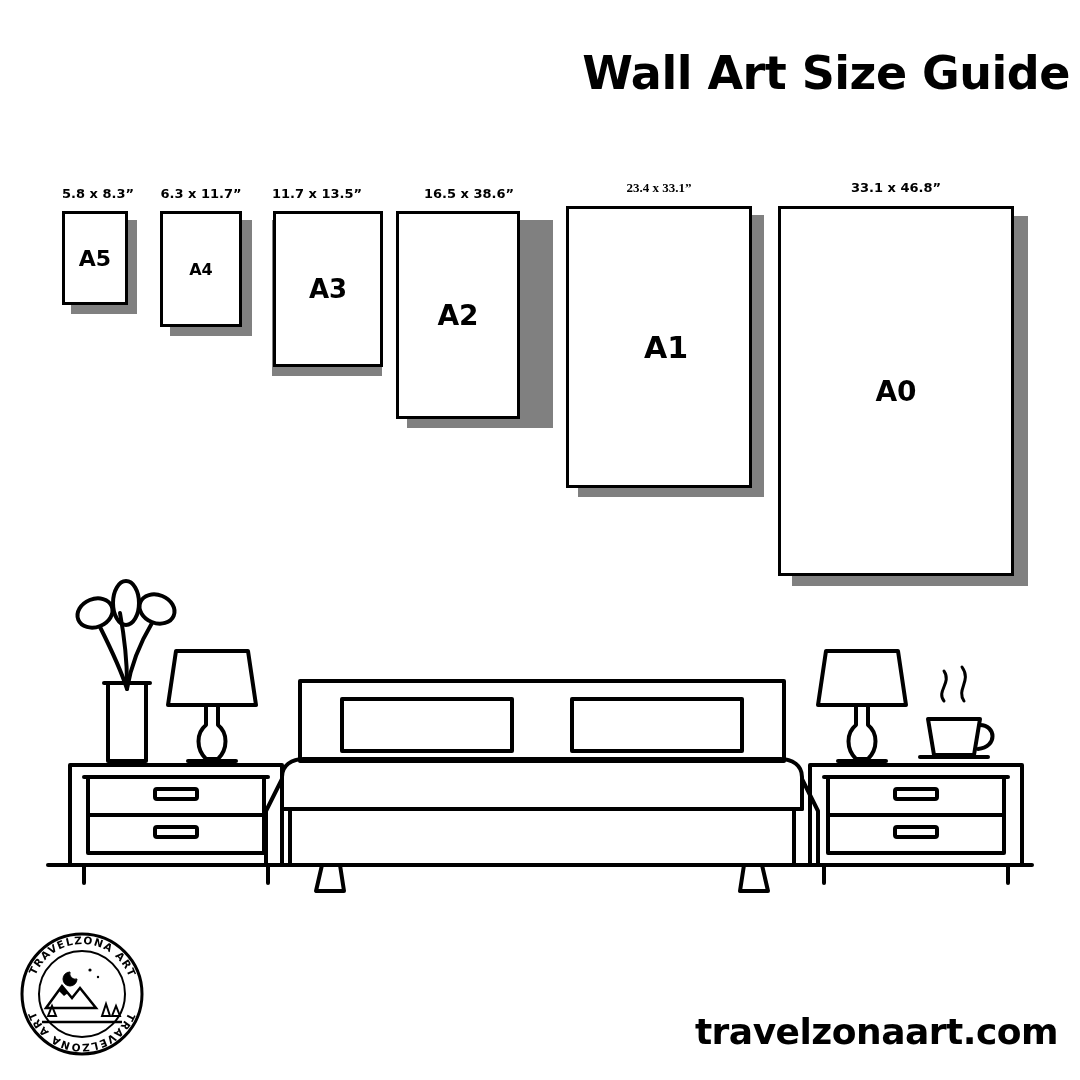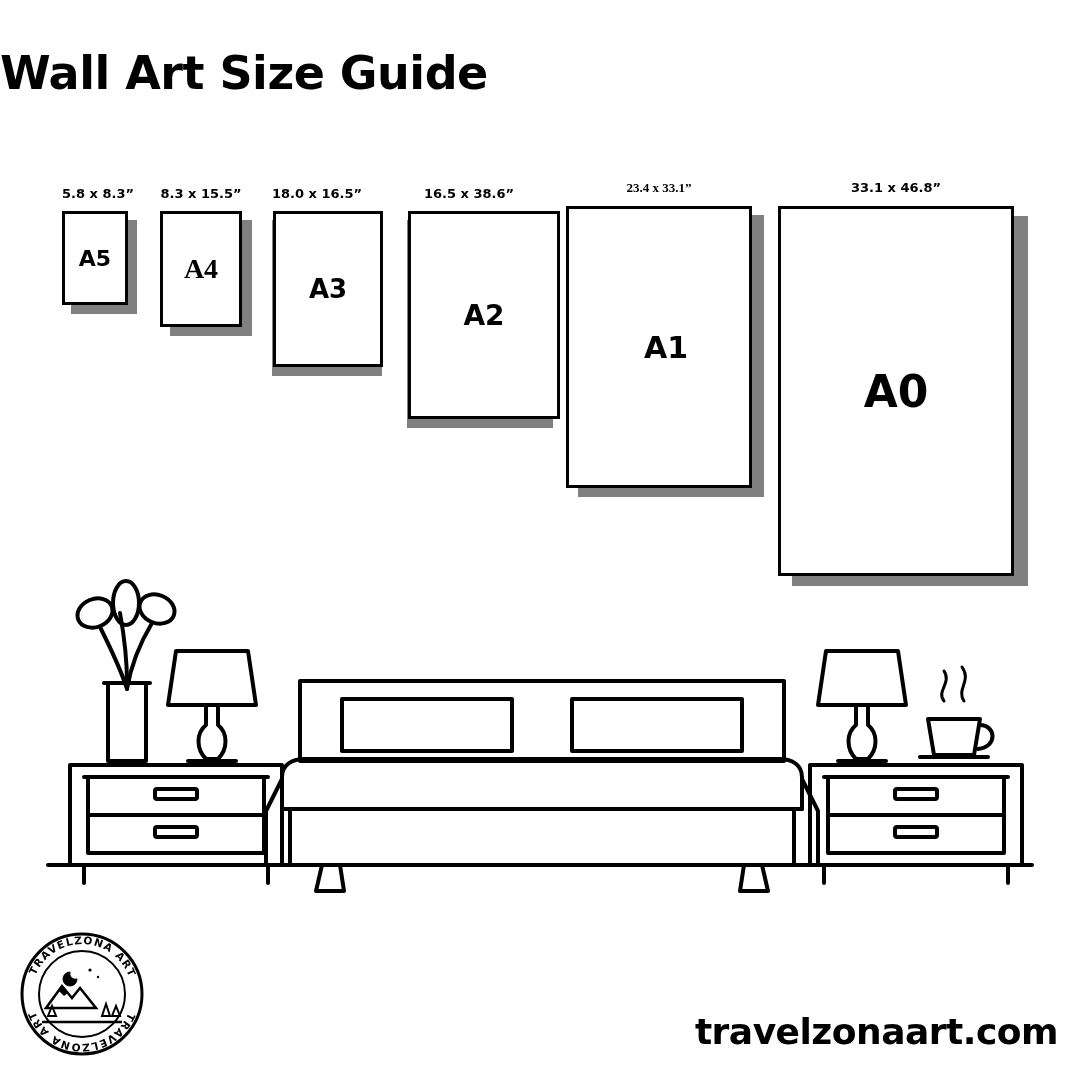--- a/index.html
+++ b/index.html
@@ -16,21 +16,21 @@
     font-family: "DejaVu Sans", sans-serif;
     color: #000000;
   }
 
   
   .title {
     position: absolute;
     top: 46px;
     left: 0;
     width: 1070px;
-    text-align: left;
+    text-align: right;
     font-size: 46px;
     font-weight: 700;
     letter-spacing: -0.5px;
     font-family: "DejaVu Sans", sans-serif;
   }
 
   
   .frames {
     position: absolute;
     top: 0;
@@ -107,56 +107,56 @@
 
   <div class="frame-group" style="left:62px; top:178px; width:66px;">
     <div class="frame-dim" style="top:0;">5.8 x 8.3”</div>
     <div class="frame-shadow" style="left:9px; top:34px; width:66px; height:94px;"></div>
     <div class="frame-box" style="left:0; top:25px; width:66px; height:94px;justify-content:center;">
       <span class="frame-label" style="font-size:22px;">A5</span>
     </div>
   </div>
 
   <div class="frame-group" style="left:160px; top:178px; width:82px;">
-    <div class="frame-dim" style="top:0;">8.3 x 15.5”</div>
+    <div class="frame-dim" style="top:0;">6.3 x 11.7”</div>
     <div class="frame-shadow" style="left:10px; top:34px; width:82px; height:116px;"></div>
     <div class="frame-box" style="left:0; top:25px; width:82px; height:116px;">
-      <span class="frame-label" style="font-size:28px;font-family:Liberation Serif, serif;">A4</span>
+      <span class="frame-label" style="font-size:16px;">A4</span>
     </div>
   </div>
 
   <div class="frame-group" style="left:262px; top:178px; width:110px;">
-    <div class="frame-dim" style="top:0;">18.0 x 16.5”</div>
+    <div class="frame-dim" style="top:0;">11.7 x 13.5”</div>
     <div class="frame-shadow" style="left:10px; top:34px; width:110px; height:156px;"></div>
     <div class="frame-box" style="left:11px; top:25px; width:110px; height:156px;">
       <span class="frame-label" style="font-size:26px;">A3</span>
     </div>
   </div>
 
   <div class="frame-group" style="left:396px; top:178px; width:146px;">
     <div class="frame-dim" style="top:0;">16.5 x 38.6”</div>
     <div class="frame-shadow" style="left:11px; top:34px; width:146px; height:208px;"></div>
-    <div class="frame-box" style="left:12px; top:25px; width:152px; height:208px;justify-content:center;">
+    <div class="frame-box" style="left:0; top:25px; width:124px; height:208px;justify-content:center;">
       <span class="frame-label" style="font-size:28px;">A2</span>
     </div>
   </div>
 
   <div class="frame-group" style="left:566px; top:172px; width:186px;">
     <div class="frame-dim" style="top:0;font-family:Liberation Serif, serif;">23.4 x 33.1”</div>
     <div class="frame-shadow" style="left:12px; top:35px; width:186px; height:282px;"></div>
     <div class="frame-box" style="left:0; top:26px; width:186px; height:282px;padding-left:14px;">
       <span class="frame-label" style="font-size:30px;">A1</span>
     </div>
   </div>
 
   <div class="frame-group" style="left:778px; top:172px; width:236px;">
     <div class="frame-dim" style="top:0;">33.1 x 46.8”</div>
     <div class="frame-shadow" style="left:14px; top:36px; width:236px; height:370px;"></div>
     <div class="frame-box" style="left:0; top:26px; width:236px; height:370px;">
-      <span class="frame-label" style="font-size:44px;">A0</span>
+      <span class="frame-label" style="font-size:28px;">A0</span>
     </div>
   </div>
 
 </div>
 
 <div class="furniture">
   <svg viewBox="0 0 1080 360" width="1080" height="360" fill="none" stroke="#000" stroke-width="4" stroke-linejoin="round" stroke-linecap="round">
 
     <line x1="48" y1="300" x2="72" y2="300"></line>
     <line x1="1008" y1="300" x2="1032" y2="300"></line>

